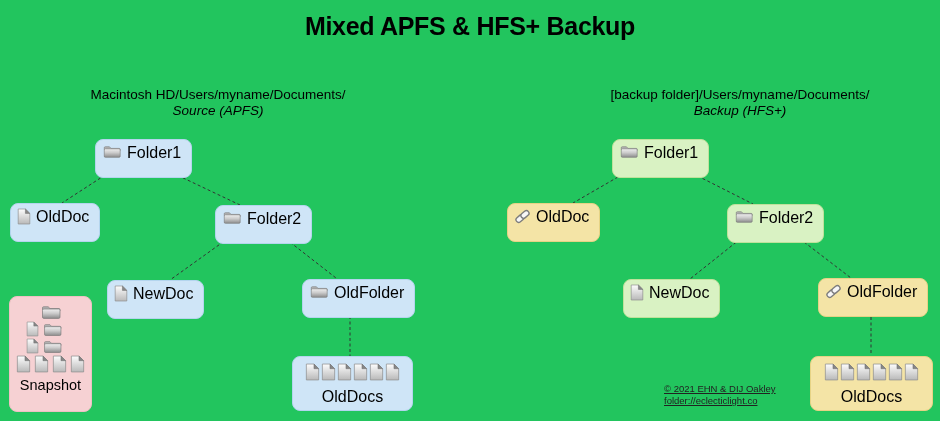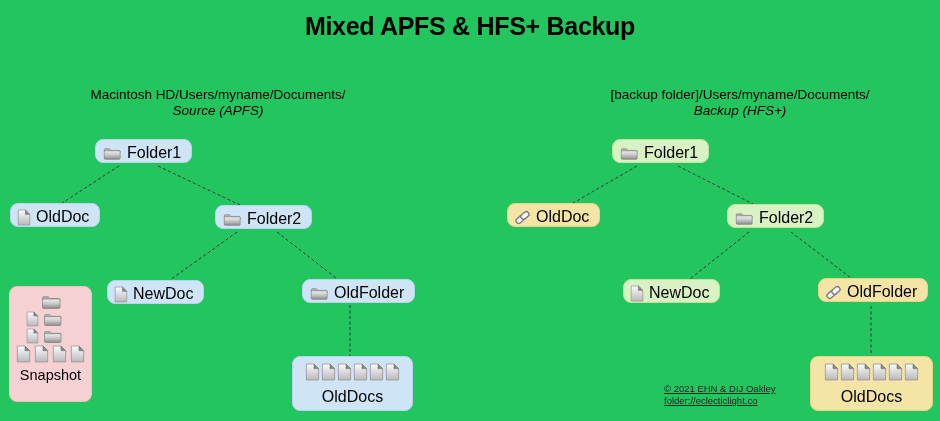--- a/index.html
+++ b/index.html
@@ -12,28 +12,28 @@
     font-size:25px;font-weight:bold;margin:0;letter-spacing:-0.3px;
   }
   .tree-header{position:absolute;text-align:center;font-size:13.5px;line-height:16px;}
   .tree-header .sub{font-style:italic;}
   .hdr-source{left:38px;top:87px;width:360px;}
   .hdr-backup{left:560px;top:87px;width:360px;}
 
   .connectors{position:absolute;left:0;top:0;width:940px;height:421px;pointer-events:none;}
 
   .node{
-    position:absolute;display:flex;align-items:center;gap:5px;
-    padding:4px 10px 0 6px;border-radius:8px;font-size:16px;white-space:nowrap;
+    position:absolute;display:flex;align-items:flex-start;gap:5px;
+    padding:4px 10px 15px 6px;border-radius:8px;font-size:16px;white-space:nowrap;
     box-sizing:border-box;
   }
   .blue  {background:#cfe5f7;border:1px solid #b4d5ee;}
   .green {background:#d9f2c3;border:1px solid #bfe29b;}
   .yellow{background:#f4e4a6;border:1px solid #e6d385;}
-  .pink  {background:#f6d1d3;border:1px solid #eec0c3;}
+  .pink  {background:#f6d1d3;border:1px solid #eec0c3;margin-top:10px;}
 
   .node .ic{display:inline-flex;flex:0 0 auto;}
 
   .multi{flex-direction:column;gap:7px;padding:6px 8px 4px 8px;align-items:center;}
   .docrow{display:flex;gap:1px;align-items:flex-end;}
   .multi .lbl{font-size:16px;}
 
   .snapshot{
     flex-direction:column;align-items:flex-start;gap:1px;
     width:83px;height:116px;padding:7px 6px 4px 6px;

